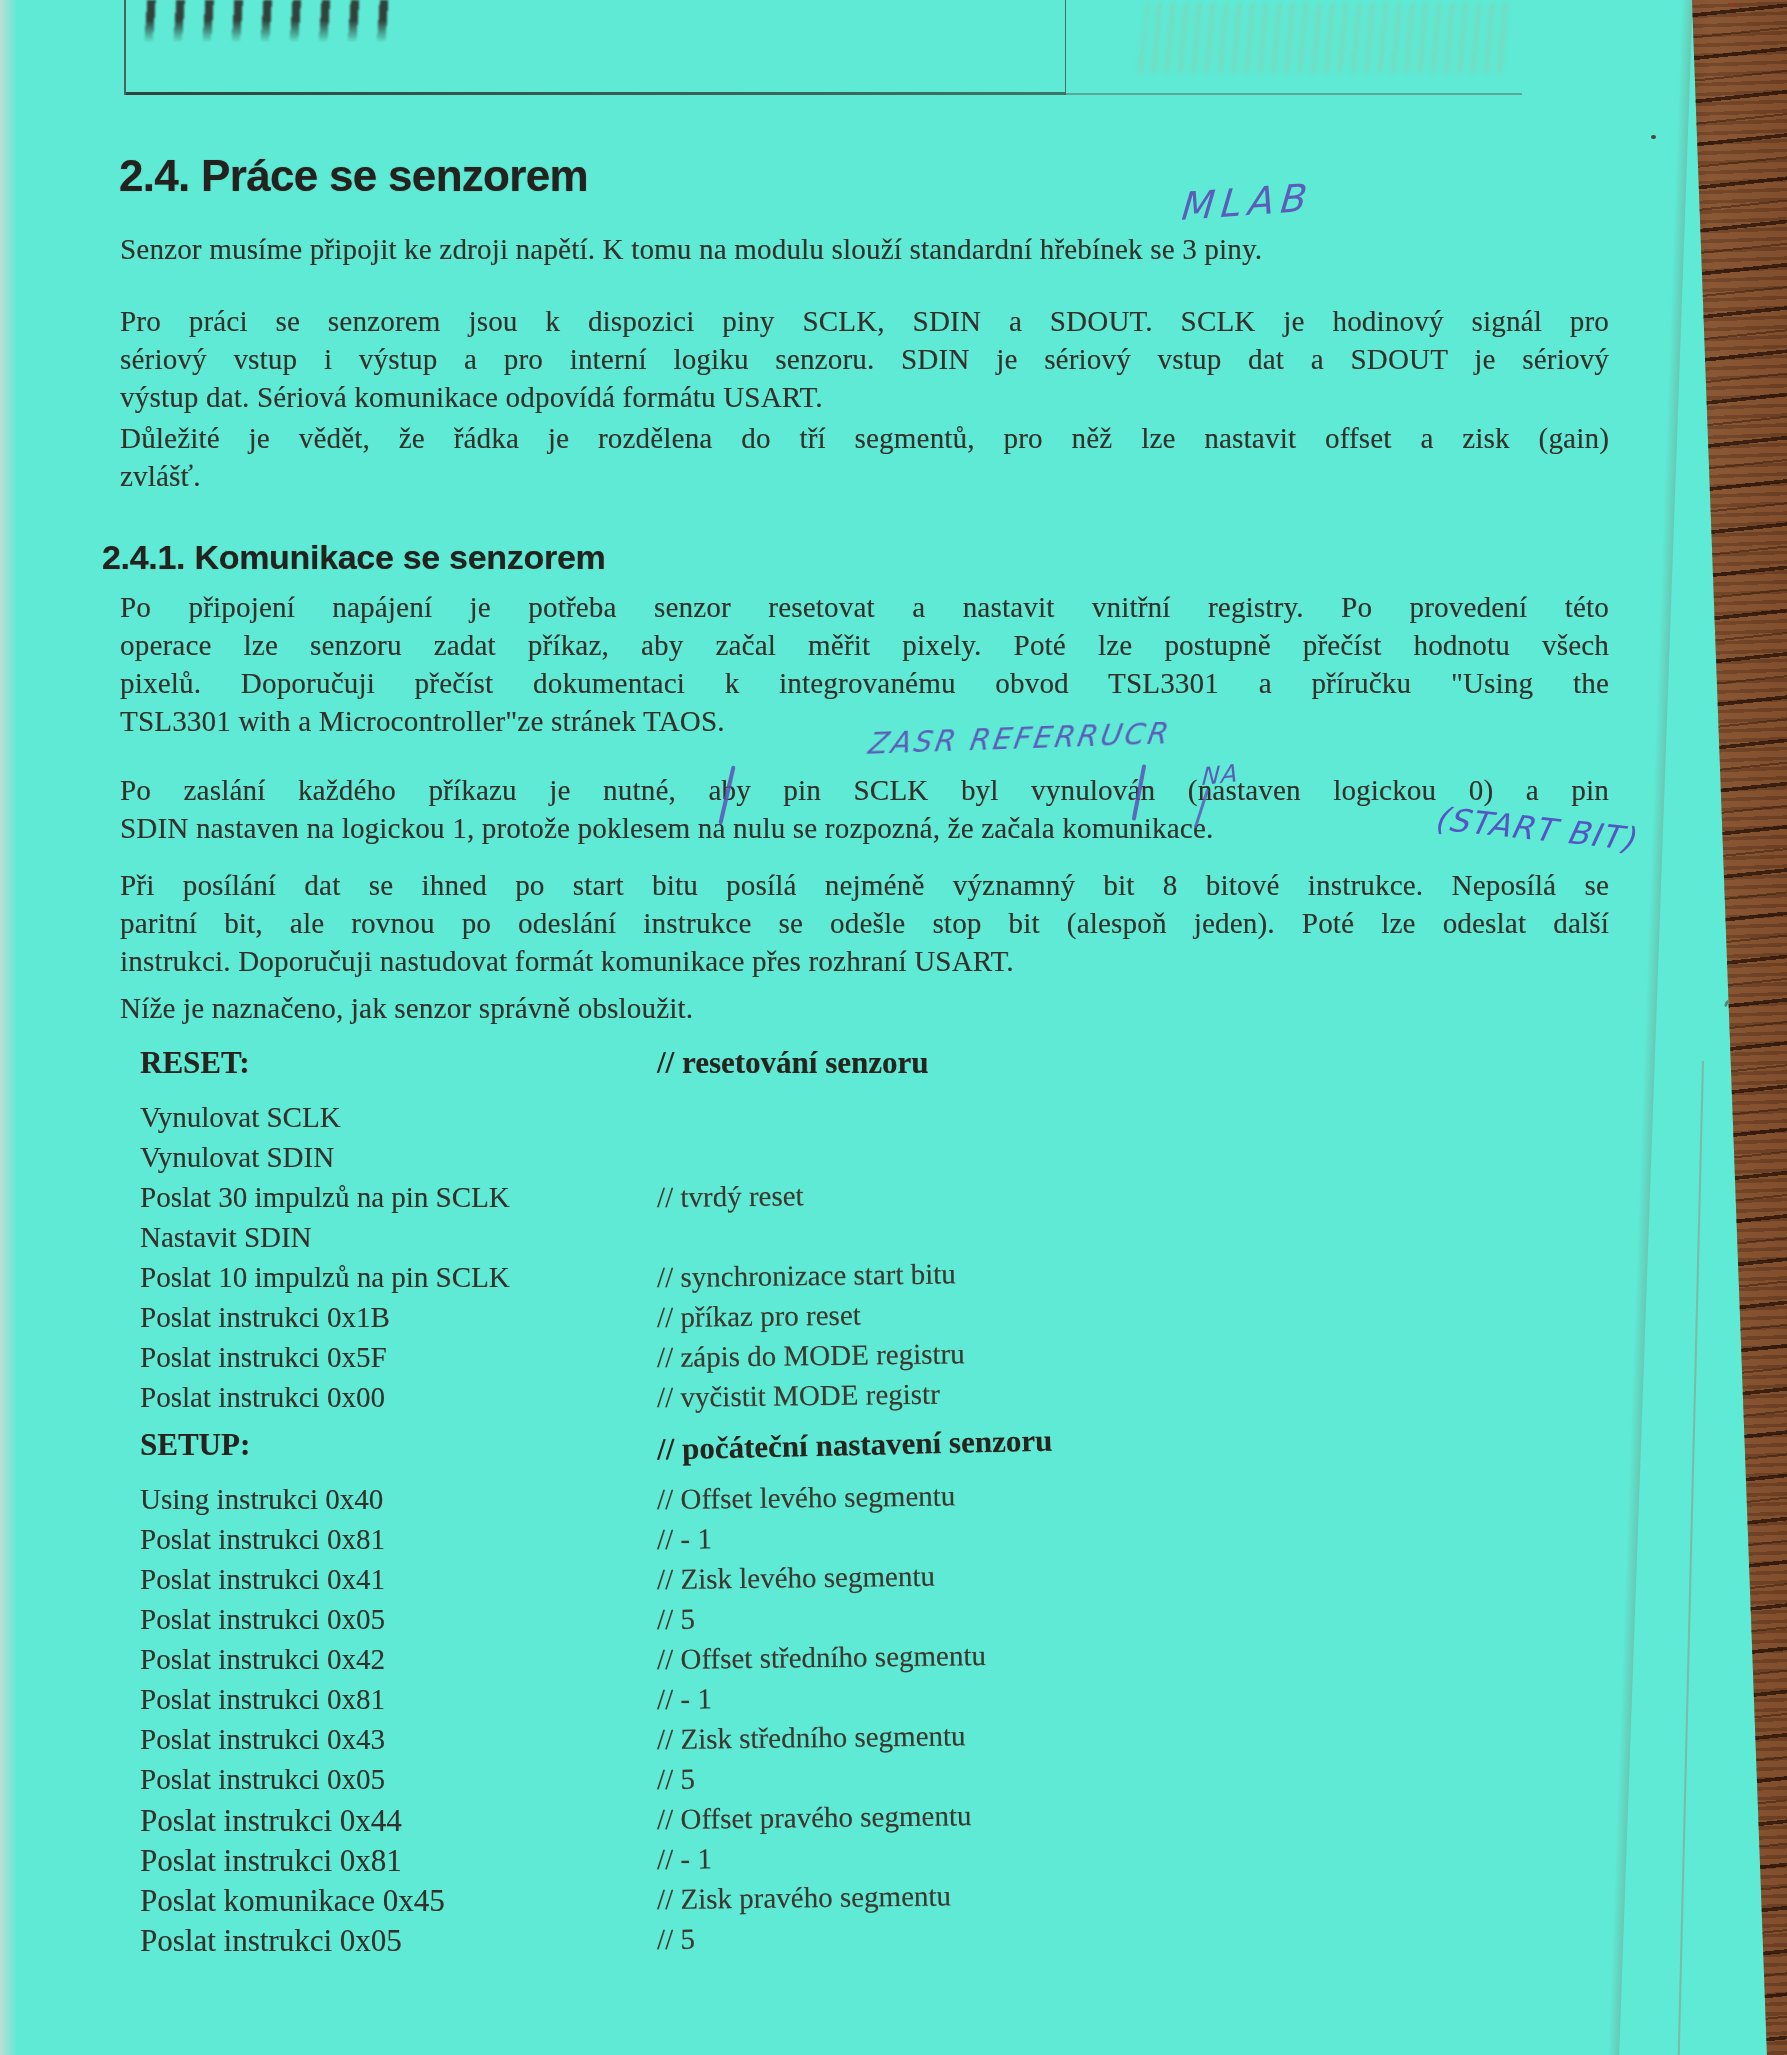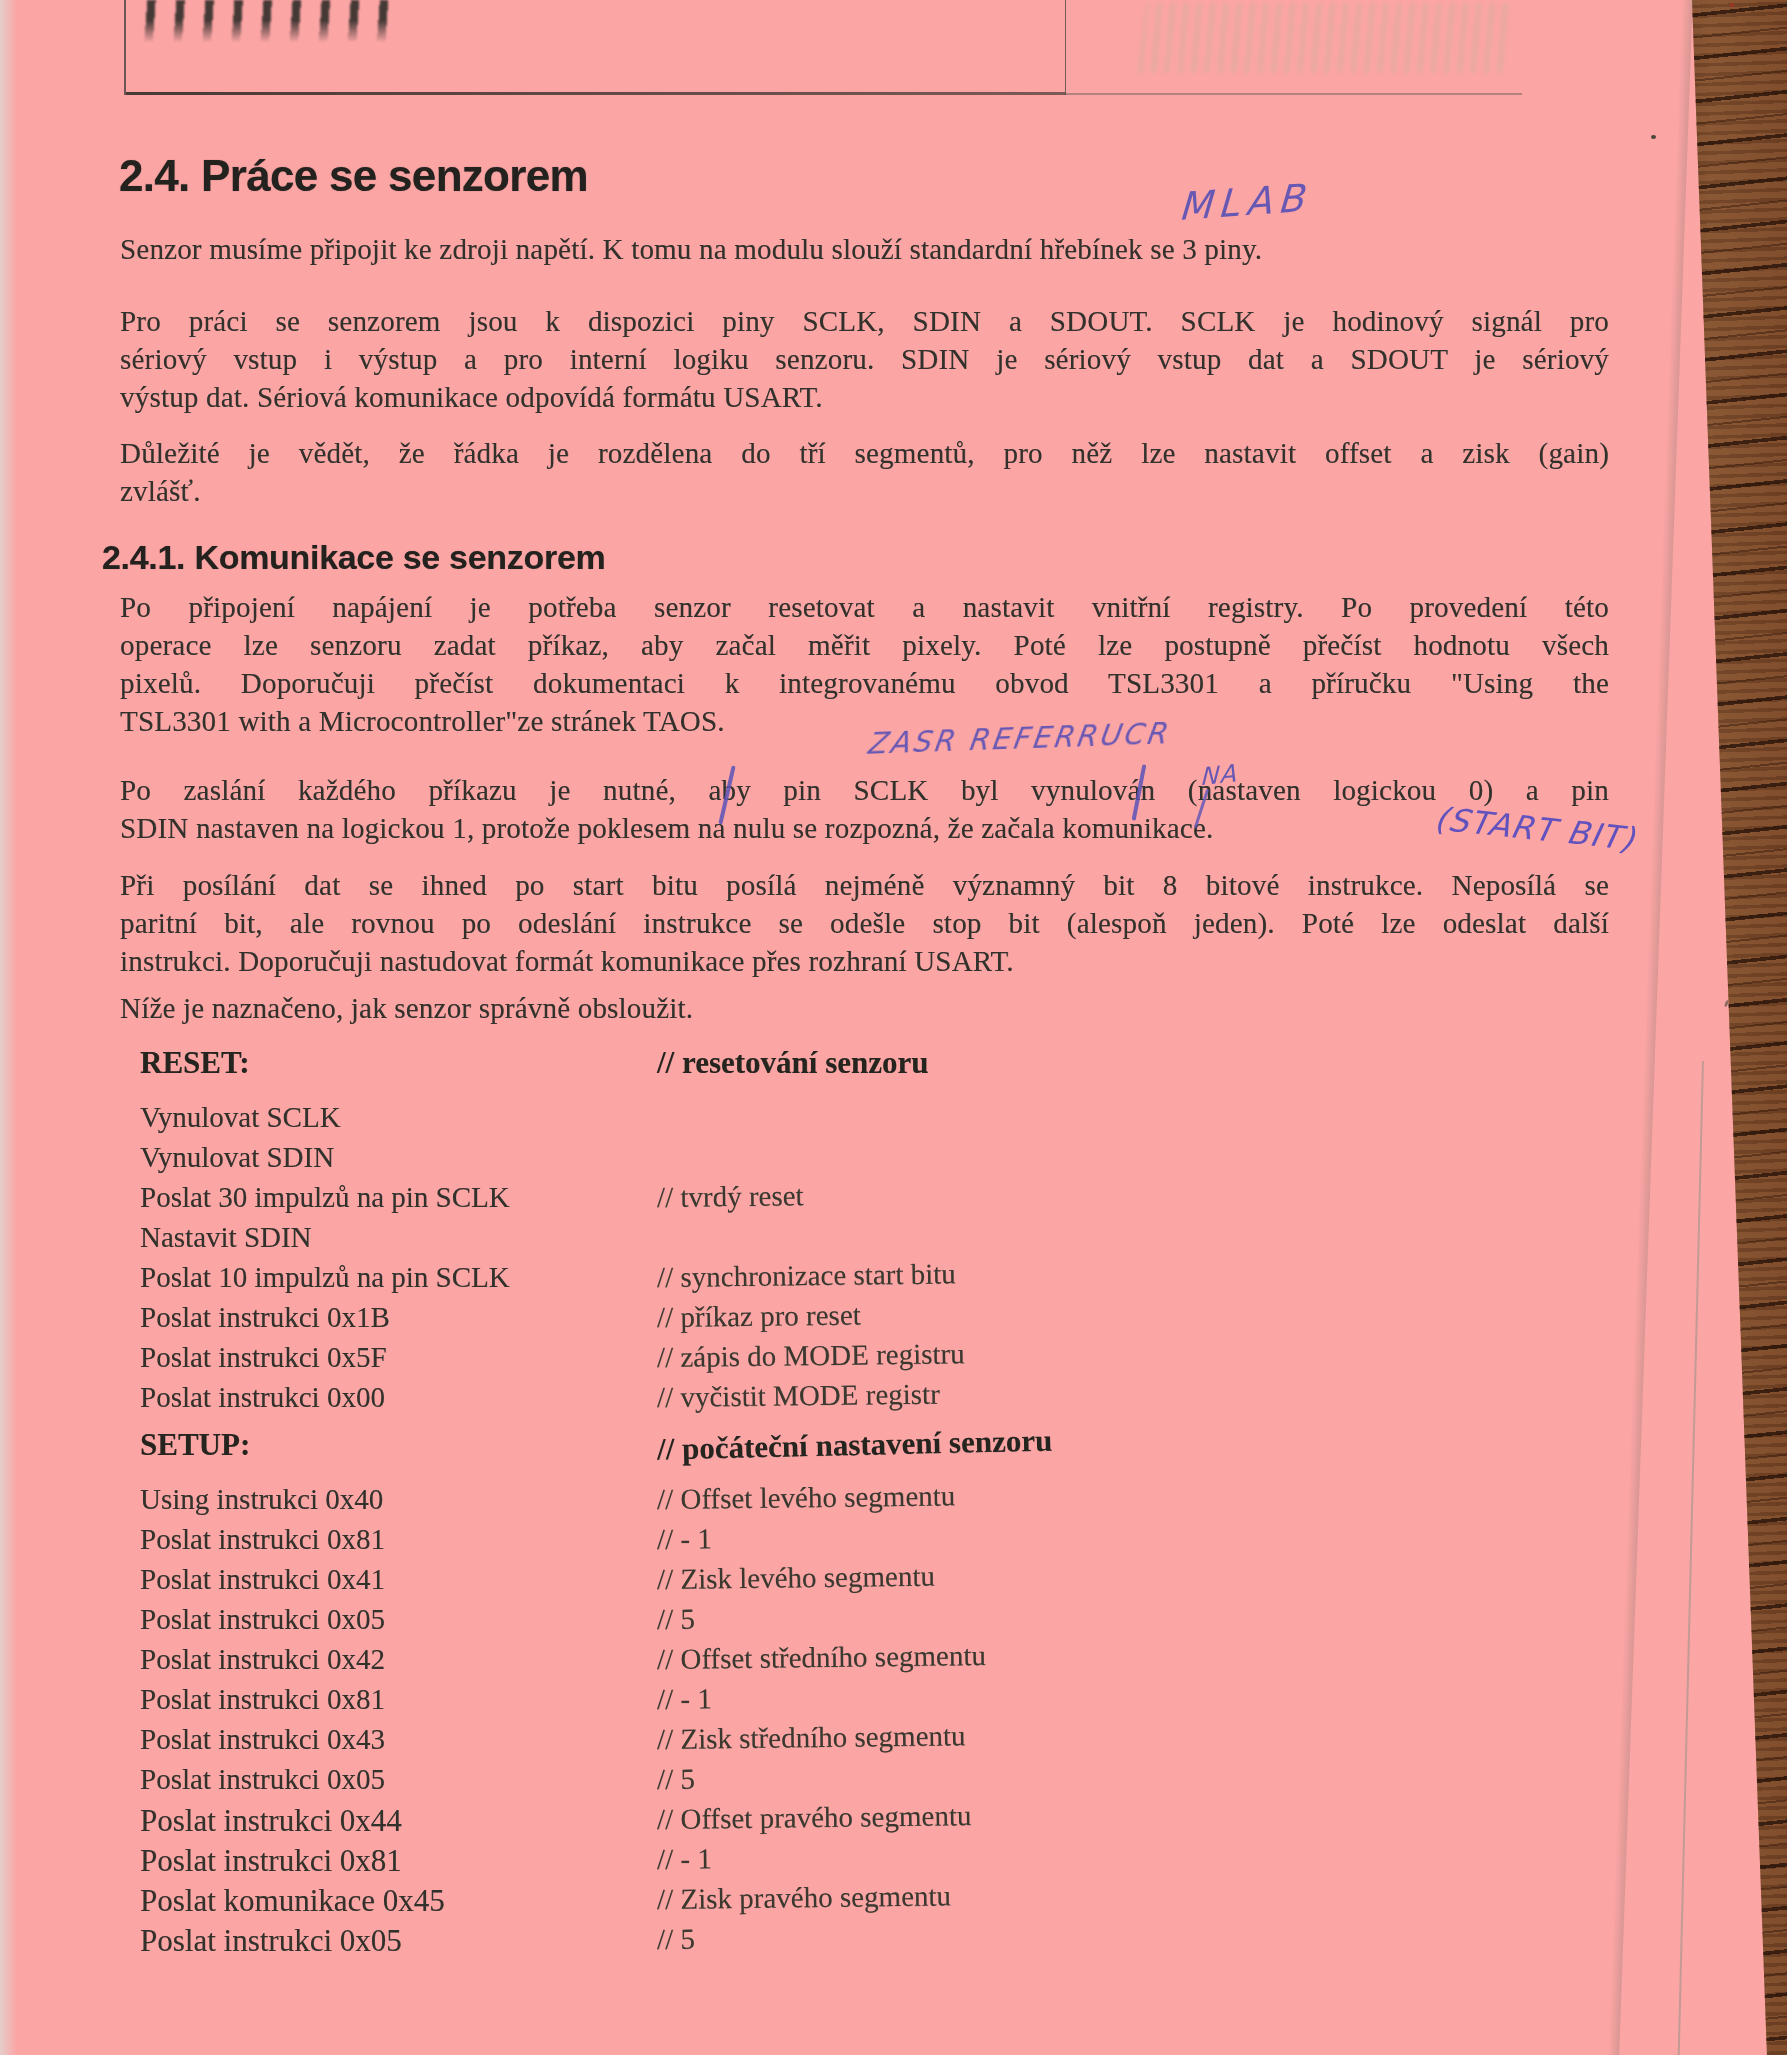--- a/index.html
+++ b/index.html
@@ -1,18 +1,18 @@
 <!DOCTYPE html>
 <html style="font-size:11.2px"><head>
 <meta charset="utf-8">
 <style>
   html,body{margin:0;padding:0;background:#999;}
   #scan{
     position:relative;width:1788px;height:2056px;overflow:hidden;
-    background:#fca5a5;
+    background:#5eead4;
     font-family:"Liberation Serif",serif;
     color:#33312c;
   }
   
   #wood{
     position:absolute;top:0;right:0;width:140px;height:2056px;
     background:
       repeating-linear-gradient(174deg,
         rgba(20,8,2,0) 0 18px, rgba(28,11,4,.7) 18px 21.6px,
         rgba(0,0,0,0) 21.6px 41px, rgba(46,20,8,.45) 41px 43px),
@@ -81,21 +81,21 @@
     position:absolute;left:102px;top:538px;
     font-family:"Liberation Sans",sans-serif;font-weight:700;
     font-size:34px;letter-spacing:-0.3px;color:#23221f;
     text-shadow:0 0 0.8px rgba(40,38,34,.45);
   }
   .para{position:absolute;left:120px;width:1489px;
     font-size:29px;line-height:38px;letter-spacing:0.2px;
     text-shadow:0.3px 0.3px 0.6px rgba(95,90,80,.55);}
   .para .line{white-space:nowrap;}
   .para .line.j{white-space:normal;text-align:justify;text-align-last:justify;}
-  #p1{top:230px;} #p2{top:302px;} #p3{top:434px;} #p4{top:588px;}
+  #p1{top:230px;} #p2{top:302px;} #p3{top:419px;} #p4{top:588px;}
   #p5{top:771px;} #p6{top:866px;} #p7{top:989px;}
   
   #code{position:absolute;left:140px;top:1045px;width:1466px;
     font-size:29px;text-shadow:0.3px 0.3px 0.6px rgba(95,90,80,.5);}
   #code .hrow{height:42px;margin-bottom:14px;}
   #code .hrow .cmd,#code .hrow .cmt{font-weight:700;font-size:31px;color:#26241f;}
   #code .row{height:40px;}
   #code .cmd{display:inline-block;width:517px;vertical-align:top;white-space:nowrap;}
   #code .cmt{display:inline-block;vertical-align:top;white-space:nowrap;color:#3a382f;}
   #setup-head{margin-top:5.6px;margin-bottom:4.2px;}

